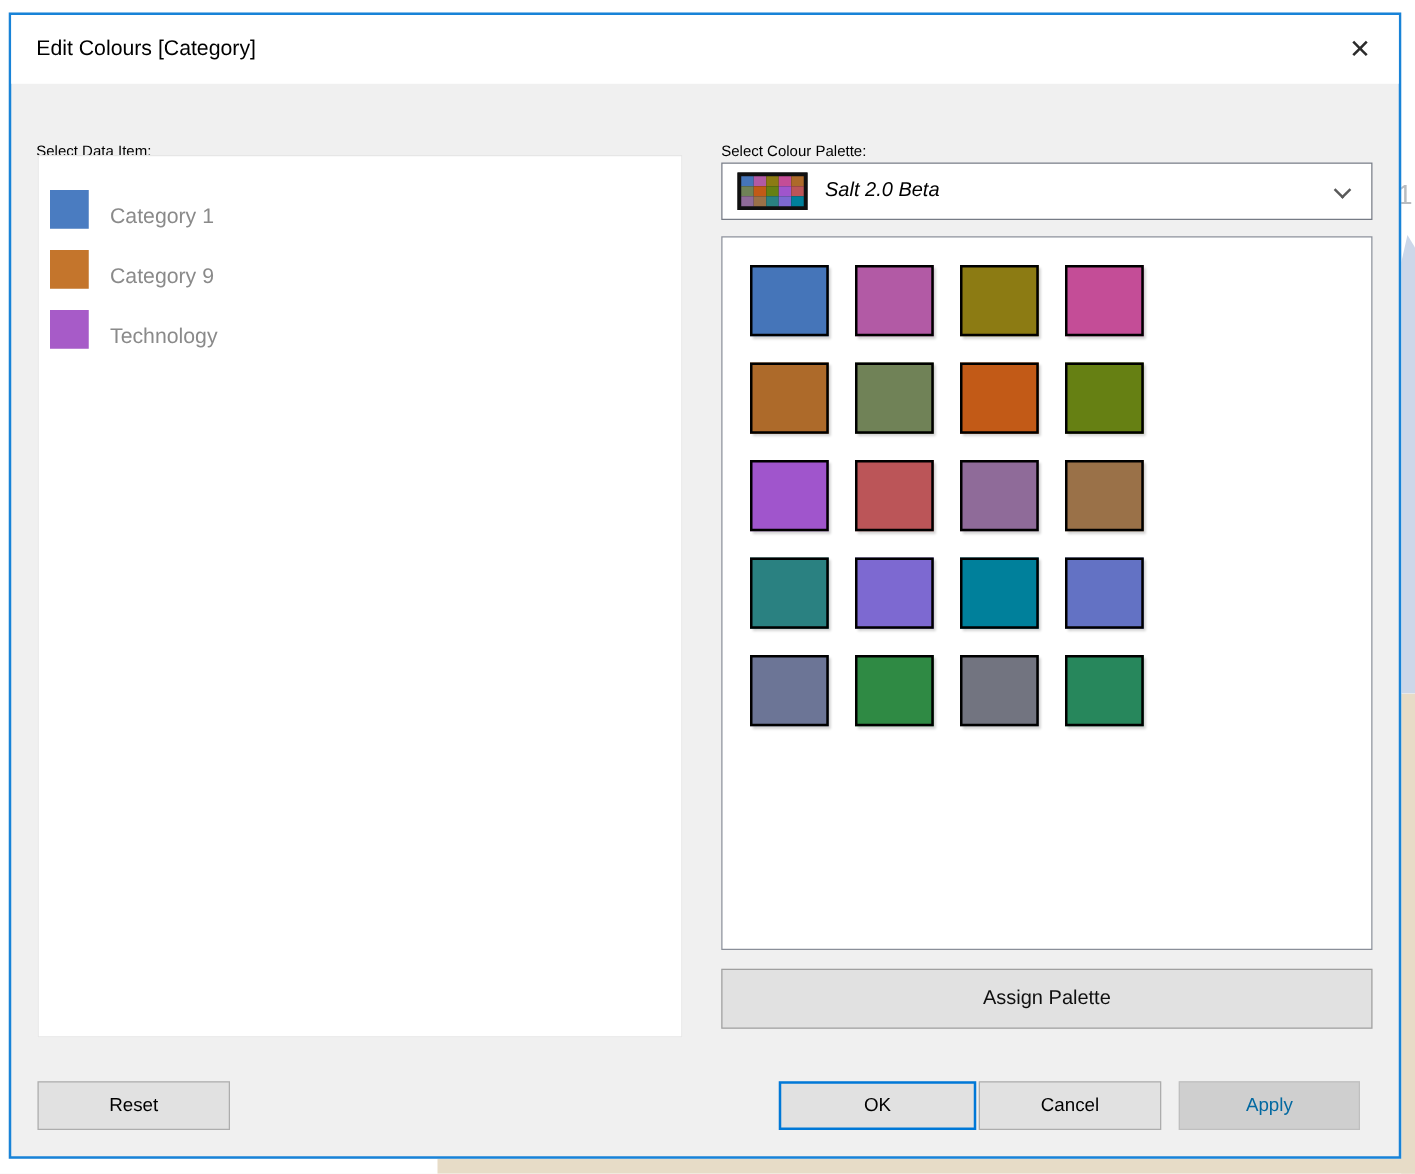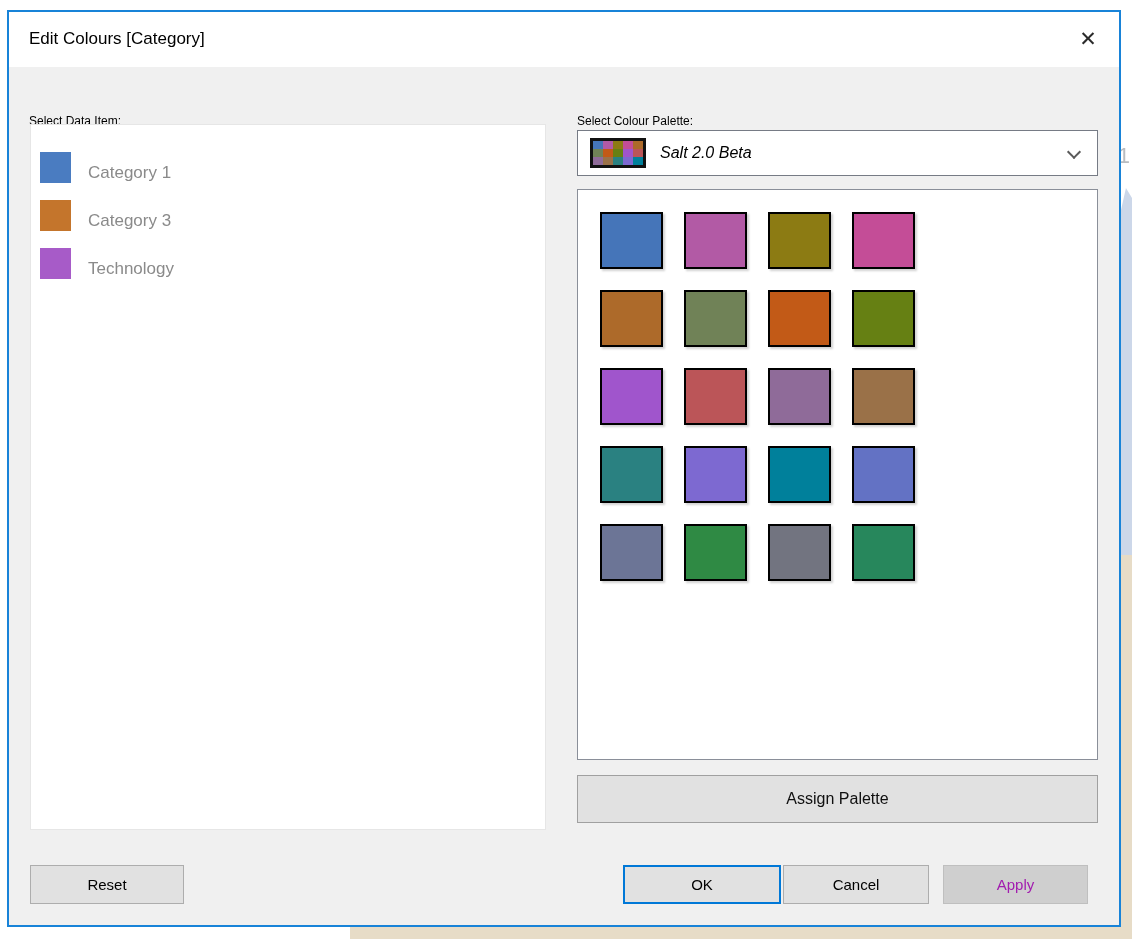--- a/index.html
+++ b/index.html
@@ -136,21 +136,21 @@
   
   .btn {
     position: absolute; top: 853px; height: 39px;
     background: #e1e1e1; border: 1px solid #adadad;
     display: flex; align-items: center; justify-content: center;
     font-size: 15px; color: #000000; cursor: pointer;
   }
   .btn-reset  { left: 21px;  width: 154px; }
   .btn-ok     { left: 614px; width: 158px; border: 2px solid #0078d7; }
   .btn-cancel { left: 774px; width: 146px; }
-  .btn-apply  { left: 934px; width: 145px; background: #cfcfcf; border-color: #bfbfbf; color: #a21caf; cursor: default; }
+  .btn-apply  { left: 934px; width: 145px; background: #cfcfcf; border-color: #bfbfbf; color: #0369a1; cursor: default; }
 </style>
 </head>
 <body>
 
 <div class="bg-artifact-num">1</div>
 <div class="bg-blue-shape"></div>
 <div class="bg-beige-right"></div>
 <div class="bg-beige-bottom"></div>
 
 <div class="dialog">
@@ -163,21 +163,21 @@
   <div class="section-label label-left">Select Data Item:</div>
   <div class="section-label label-right">Select Colour Palette:</div>
 
   <div class="data-item-list">
       <div class="list-item">
         <span class="item-swatch" style="background: rgb(74, 124, 193);"></span>
         <span class="item-label">Category 1</span>
       </div>
       <div class="list-item">
         <span class="item-swatch" style="background: rgb(196, 117, 44);"></span>
-        <span class="item-label">Category 3</span>
+        <span class="item-label">Category 9</span>
       </div>
       <div class="list-item">
         <span class="item-swatch" style="background: rgb(167, 91, 200);"></span>
         <span class="item-label">Technology</span>
       </div>
     </div>
 
   <div class="palette-dropdown">
     <span class="mini-palette">
         <span class="mini-cell" style="background: rgb(69, 117, 185);"></span>

